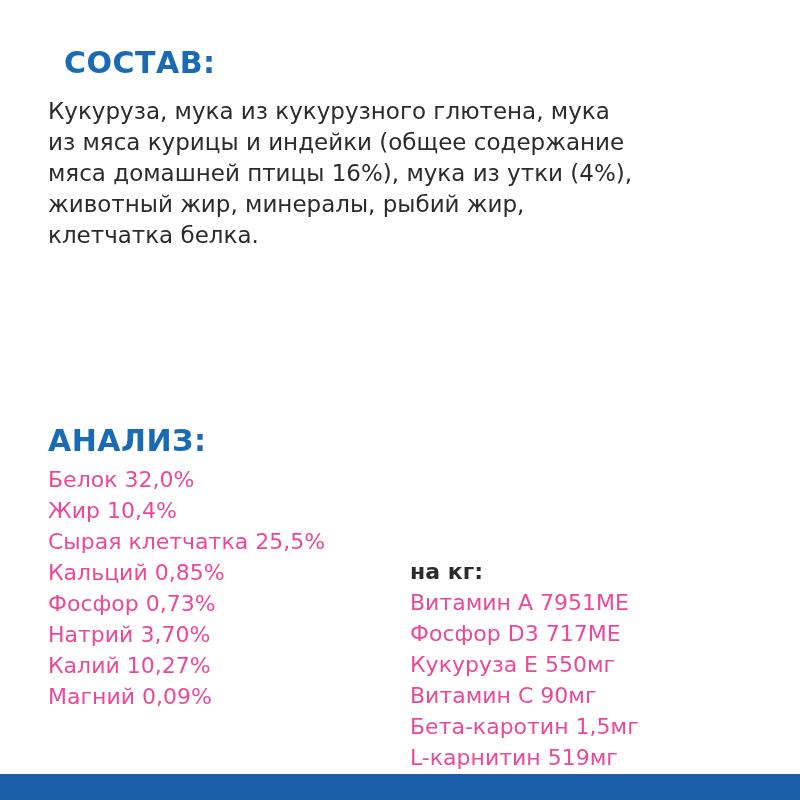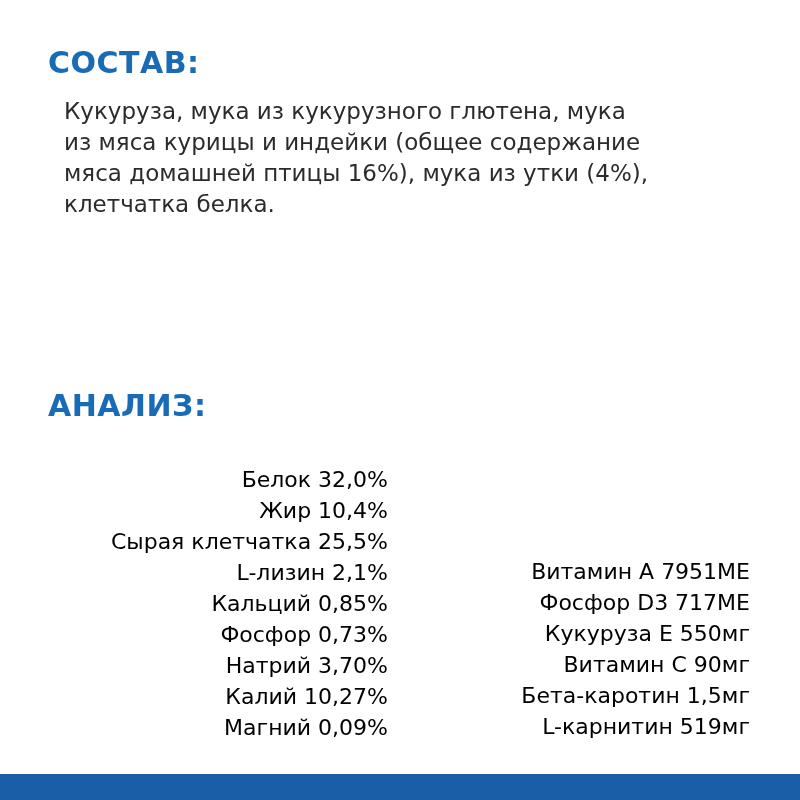--- a/index.html
+++ b/index.html
@@ -21,40 +21,39 @@
     box-sizing: border-box;
   }
   .section-heading {
     color: #1a6bb5;
     font-weight: bold;
     font-size: 30px;
     letter-spacing: 0.5px;
   }
   #composition-heading {
     position: absolute;
-    left: 48px;
+    left: 64px;
     top: 45px;
   }
   #composition-body {
     position: absolute;
     left: 48px;
     top: 96px;
     width: 710px;
     font-size: 23px;
     line-height: 31px;
     color: #2b2b2b;
   }
   #composition-body .line {
     white-space: pre;
-    margin-left: 16px;
   }
   #analysis-heading {
     position: absolute;
     left: 48px;
-    top: 388px;
+    top: 423px;
   }
   #analysis-columns {
     position: absolute;
     left: 48px;
     top: 464px;
     width: 720px;
   }
   .col {
     position: absolute;
     top: 0;
@@ -64,23 +63,22 @@
     width: 340px;
   }
   #analysis-right-column {
     left: 362px;
     width: 340px;
     padding-top: 92px;
   }
   .analysis-item {
     font-size: 22px;
     line-height: 31px;
-    color: #000000;
+    color: #ec4899;
     white-space: pre;
-    text-align: right;
   }
   .col-title {
     font-size: 22px;
     line-height: 31px;
     font-weight: bold;
     color: #2b2b2b;
     white-space: pre;
   }
   #footer-bar {
     position: absolute;
@@ -95,40 +93,41 @@
 <body>
 
 <div class="page">
 
   <div class="section-heading" id="composition-heading">СОСТАВ:</div>
 
   <div id="composition-body">
     <div class="line">Кукуруза, мука из кукурузного глютена, мука</div>
     <div class="line">из мяса курицы и индейки (общее содержание</div>
     <div class="line">мяса домашней птицы 16%), мука из утки (4%),</div>
+    <div class="line">животный жир, минералы, рыбий жир,</div>
     <div class="line">клетчатка белка.</div>
   </div>
 
   <div class="section-heading" id="analysis-heading">АНАЛИЗ:</div>
 
   <div id="analysis-columns">
 
     <div class="col" id="analysis-left-column">
       <div class="analysis-item">Белок 32,0%</div>
       <div class="analysis-item">Жир 10,4%</div>
       <div class="analysis-item">Сырая клетчатка 25,5%</div>
-      <div class="analysis-item">L-лизин 2,1%</div>
       <div class="analysis-item">Кальций 0,85%</div>
       <div class="analysis-item">Фосфор 0,73%</div>
       <div class="analysis-item">Натрий 3,70%</div>
       <div class="analysis-item">Калий 10,27%</div>
       <div class="analysis-item">Магний 0,09%</div>
     </div>
 
     <div class="col" id="analysis-right-column">
+      <div class="col-title">на кг:</div>
       <div class="analysis-item">Витамин A 7951МЕ</div>
       <div class="analysis-item">Фосфор D3 717МЕ</div>
       <div class="analysis-item">Кукуруза E 550мг</div>
       <div class="analysis-item">Витамин C 90мг</div>
       <div class="analysis-item">Бета-каротин 1,5мг</div>
       <div class="analysis-item">L-карнитин 519мг</div>
     </div>
 
   </div>
 

